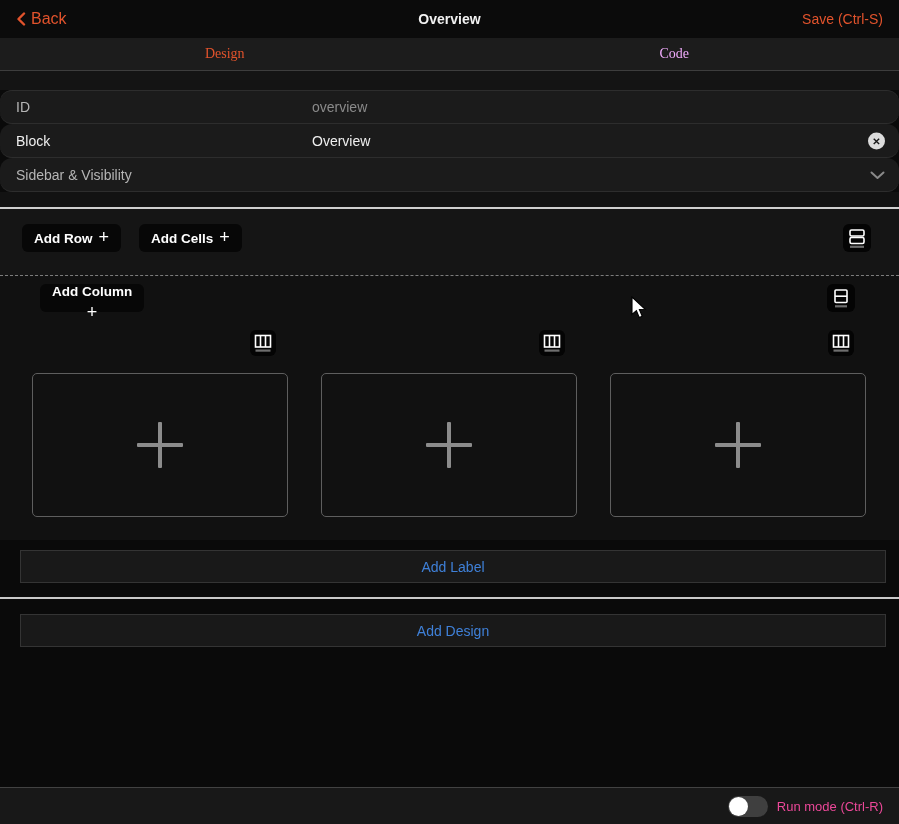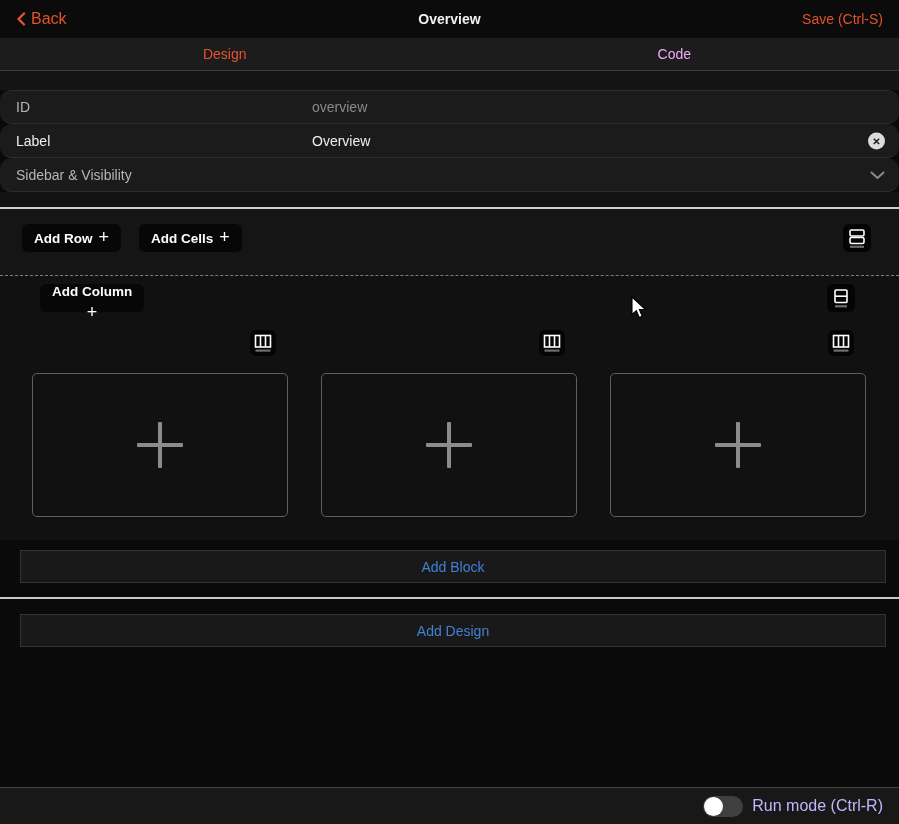--- a/index.html
+++ b/index.html
@@ -15,21 +15,21 @@
   .topbar {
     height:38px; background:#0b0b0b;
     display:flex; align-items:center; justify-content:space-between;
     padding:0 16px;
   }
   .back-link { display:flex; align-items:center; gap:5px; color:#e2532c; font-size:16px; cursor:pointer; }
   .topbar-title { position:absolute; left:0; right:0; top:0; height:38px; display:flex; align-items:center; justify-content:center; font-size:14px; font-weight:bold; color:#f2f2f2; pointer-events:none; }
   .save-link { color:#e2532c; font-size:14px; cursor:pointer; }
   
   .tabbar { height:33px; background:#1c1c1c; display:flex; border-bottom:1px solid #3d3d3d; }
-  .tab { flex:1; display:flex; align-items:center; justify-content:center; font-size:14px; cursor:pointer; }
+  .tab { flex:1; display:flex; align-items:center; justify-content:center; font-size:14px; cursor:pointer;font-family:Liberation Serif, serif; }
   .tab.active { color:#e2532c; }
   .tab.inactive { color:#f0abfc; }
   
   .props-spacer { height:19px; background:#141414; }
   .prop-row {
     height:34px; background:#1b1b1b; border-bottom:1px solid #2d2d2d;
     display:flex; align-items:center; position:relative;border-radius:12px;
   }
   .prop-row:first-of-type { border-top:1px solid #2d2d2d; }
   .prop-label { width:312px; padding-left:16px; font-size:14px; }
@@ -93,21 +93,21 @@
   .divider-light2 { height:2px; background:#c9c9c9; margin-top:14px; }
   
   .footer {
     position:absolute; left:0; right:0; bottom:0; height:37px;
     background:#181818; border-top:1px solid #424242;
     display:flex; align-items:center; justify-content:flex-end; gap:9px;
     padding-right:16px;
   }
   .toggle { width:40px; height:21px; border-radius:11px; background:#3f3f3f; position:relative; cursor:pointer; }
   .toggle .knob { position:absolute; left:1px; top:1px; width:19px; height:19px; border-radius:50%; background:#ffffff; }
-  .footer-label { font-size:16px; color:#c4b5fd; }
+  .footer-label { font-size:13px; color:#ec4899; }
   
   .cursor { position:absolute; left:631px; top:296px; pointer-events:none; z-index:50; }
 </style>
 </head>
 <body>
 
 <div class="topbar">
   <div class="back-link">
     <span style="display:flex;">
       <svg width="10" height="14" viewBox="0 0 10 14">
@@ -125,21 +125,21 @@
   <div class="tab inactive">Code</div>
 </div>
 
 <div class="props-spacer"></div>
 <div>
   <div class="prop-row">
     <div class="prop-label lbl-dim">ID</div>
     <div class="prop-value val-dim">overview</div>
   </div>
   <div class="prop-row">
-    <div class="prop-label lbl-bright">Label</div>
+    <div class="prop-label lbl-bright">Block</div>
     <div class="prop-value val-bright">Overview</div>
     <div class="clear-btn">
       <span>✕</span>
     </div>
   </div>
   <div class="prop-row">
     <div class="prop-label lbl-dim">Sidebar &amp; Visibility</div>
     <div class="chevron-down">
       <svg width="15" height="9" viewBox="0 0 15 9">
           <polyline points="1.5,1.5 7.5,7 13.5,1.5" fill="none" stroke="#8a8a8a" stroke-width="2" stroke-linecap="round" stroke-linejoin="round"></polyline>
@@ -230,21 +230,21 @@
     <div class="placeholder-box">
       <div class="plus-cross"></div>
     </div>
     <div class="placeholder-box">
       <div class="plus-cross"></div>
     </div>
   </div>
 </div>
 
 <div class="add-bar mt10">
-  <span>Add Block</span>
+  <span>Add Label</span>
 </div>
 <div class="divider-light2"></div>
 <div class="add-bar mt15">
   <span>Add Design</span>
 </div>
 
 <div class="footer">
   <div class="toggle">
     <div class="knob"></div>
   </div>

